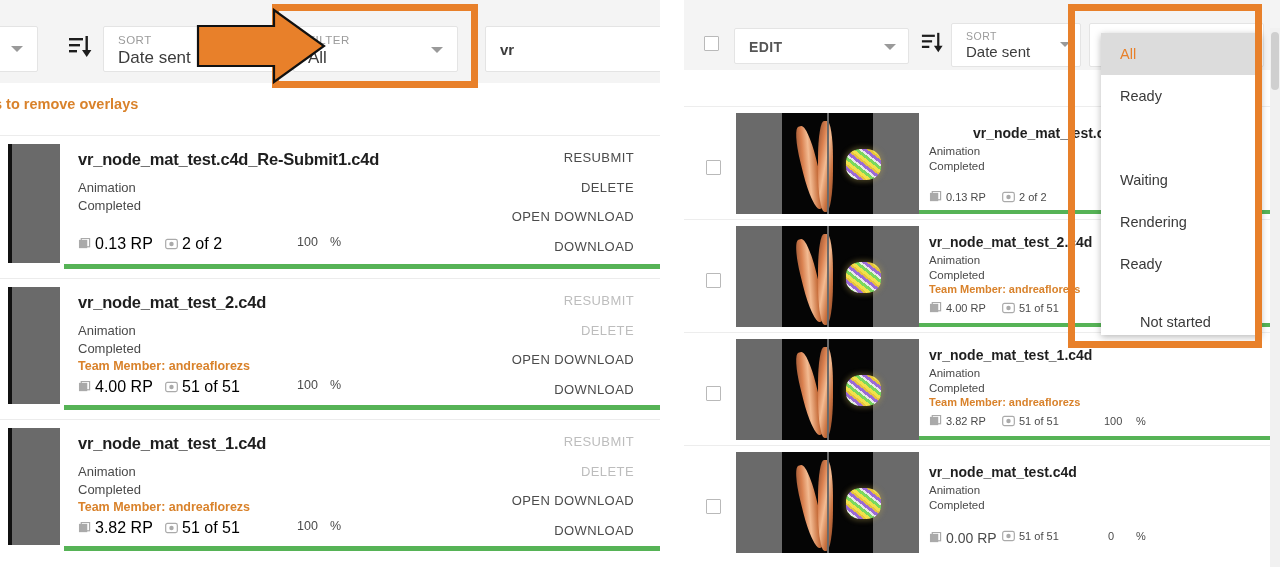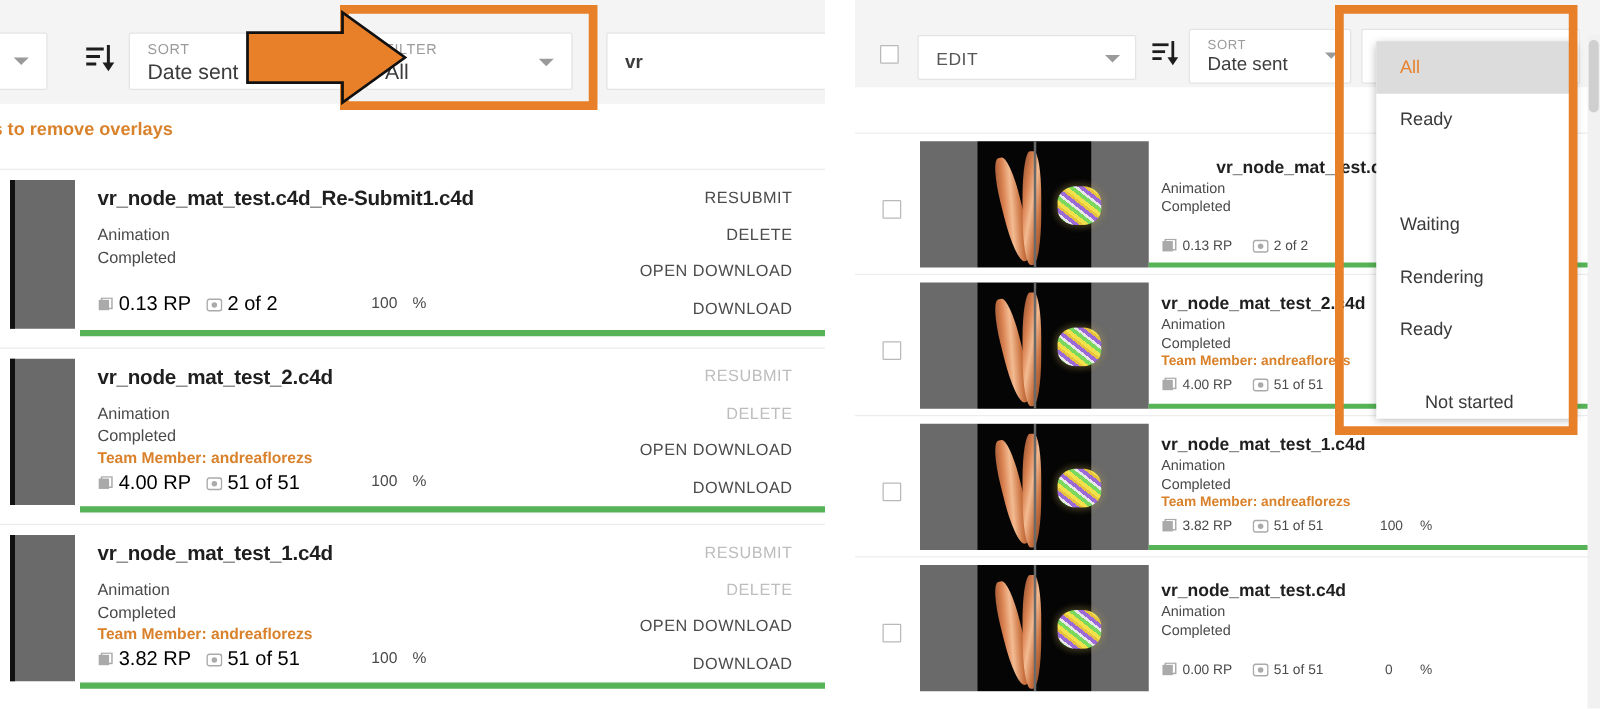--- a/index.html
+++ b/index.html
@@ -258,21 +258,21 @@
   </div>
 
   <div class="divider-v" style="left:660px;"></div>
 
   <div class="panel" id="panel-right">
     <div class="panel-bg"></div>
 
     <div class="toolbar" id="tb-right">
       <div class="chk" style="left:20px; top:36px;"></div>
 
-      <div class="field" style="left:50px; top:28px; width:175px; height:36px;">
+      <div class="field" style="left:50px; top:28px; width:175px; height:36px;font-weight:bold;">
         <span class="field-value small" style="top:10px;">EDIT</span>
         <span class="caret" style="right:12px; top:15px;"></span>
       </div>
 
       <svg class="sort-icon" style="left:237px; top:31px; width:24px; height:24px;" viewBox="0 0 26 26">
         <rect x="1" y="4" width="14" height="2.4" fill="#1d1d1d"></rect>
         <rect x="1" y="10" width="11" height="2.4" fill="#1d1d1d"></rect>
         <rect x="1" y="16" width="8" height="2.4" fill="#1d1d1d"></rect>
         <rect x="17.5" y="2" width="2.4" height="16" fill="#1d1d1d"></rect>
         <polygon points="14,16 23.4,16 18.7,23" fill="#1d1d1d"></polygon>
@@ -393,21 +393,21 @@
         <div class="thumb-r" style="left:52px; top:6px; width:183px; height:101px;">
           <div class="thumb-core"></div>
           <div class="rod" style="left:36%; top:12%; width:9%; height:84%; transform:rotate(-14deg);"></div>
           <div class="rod" style="left:45%; top:8%;  width:8%; height:90%;"></div>
           <div class="ball" style="left:60%; top:36%; width:19%; height:30%;"></div>
           <div class="thumb-split"></div>
         </div>
         <div class="job-title-r" style="left:245px; top:18px;">vr_node_mat_test.c4d</div>
         <div class="job-line-r" style="left:245px; top:38px;">Animation</div>
         <div class="job-line-r" style="left:245px; top:53px;">Completed</div>
-        <div class="metric" style="left:245px; top:84px; font-size:11px; color:#4a4a4a;">
+        <div class="metric" style="left:245px; top:84px; font-size:14px; color:#4a4a4a;">
           <svg class="mi" viewBox="0 0 14 13">
             <rect x="1" y="2" width="9" height="9" fill="#7d7d7d"></rect>
             <rect x="3.5" y="0.5" width="9" height="9" fill="none" stroke="#7d7d7d" stroke-width="1.3"></rect>
           </svg>
           <span>0.00 RP</span>
         </div>
         <div class="metric" style="left:318px; top:84px; font-size:11px; color:#4a4a4a;">
           <svg class="mi" viewBox="0 0 14 13">
             <rect x="0.7" y="1.5" width="12.6" height="10" rx="2" fill="none" stroke="#7d7d7d" stroke-width="1.3"></rect>
             <circle cx="7" cy="6.5" r="2.4" fill="#7d7d7d"></circle>

